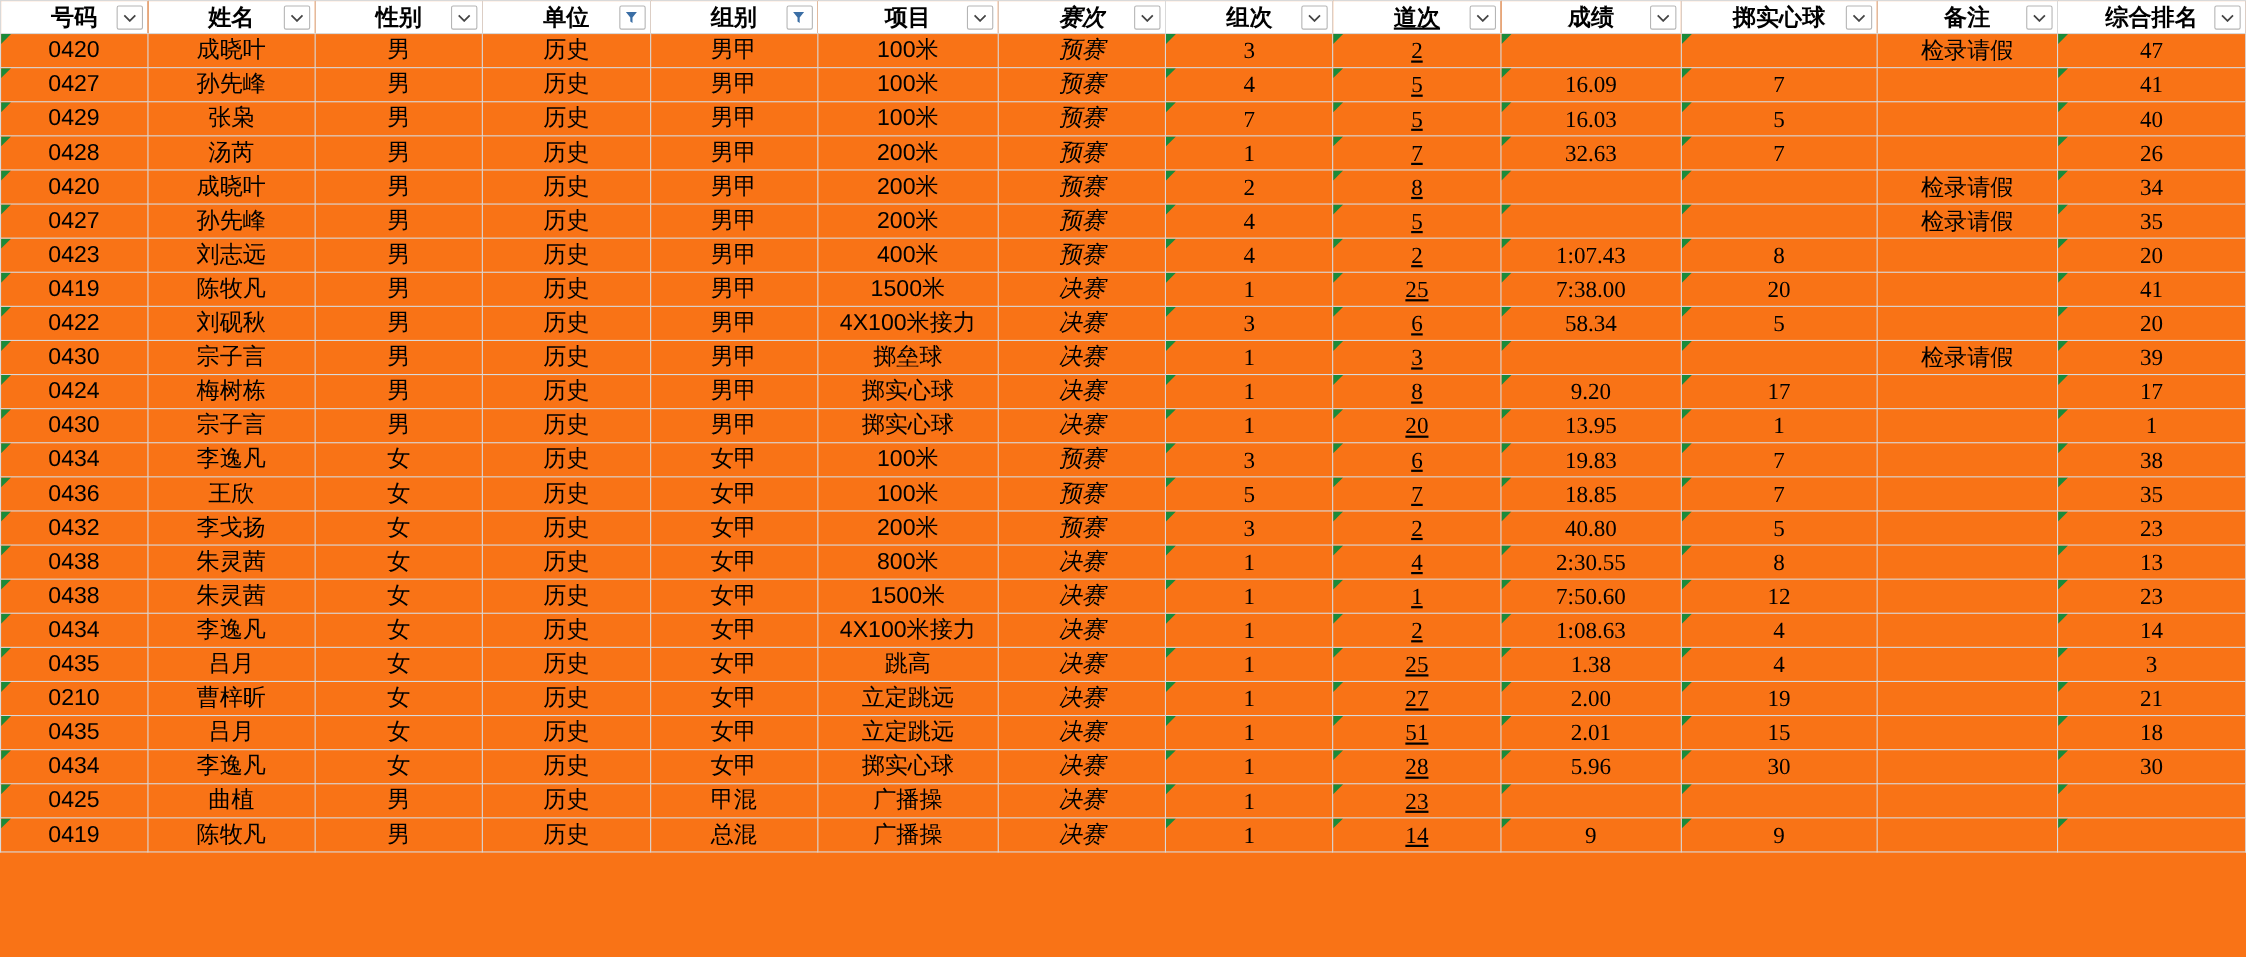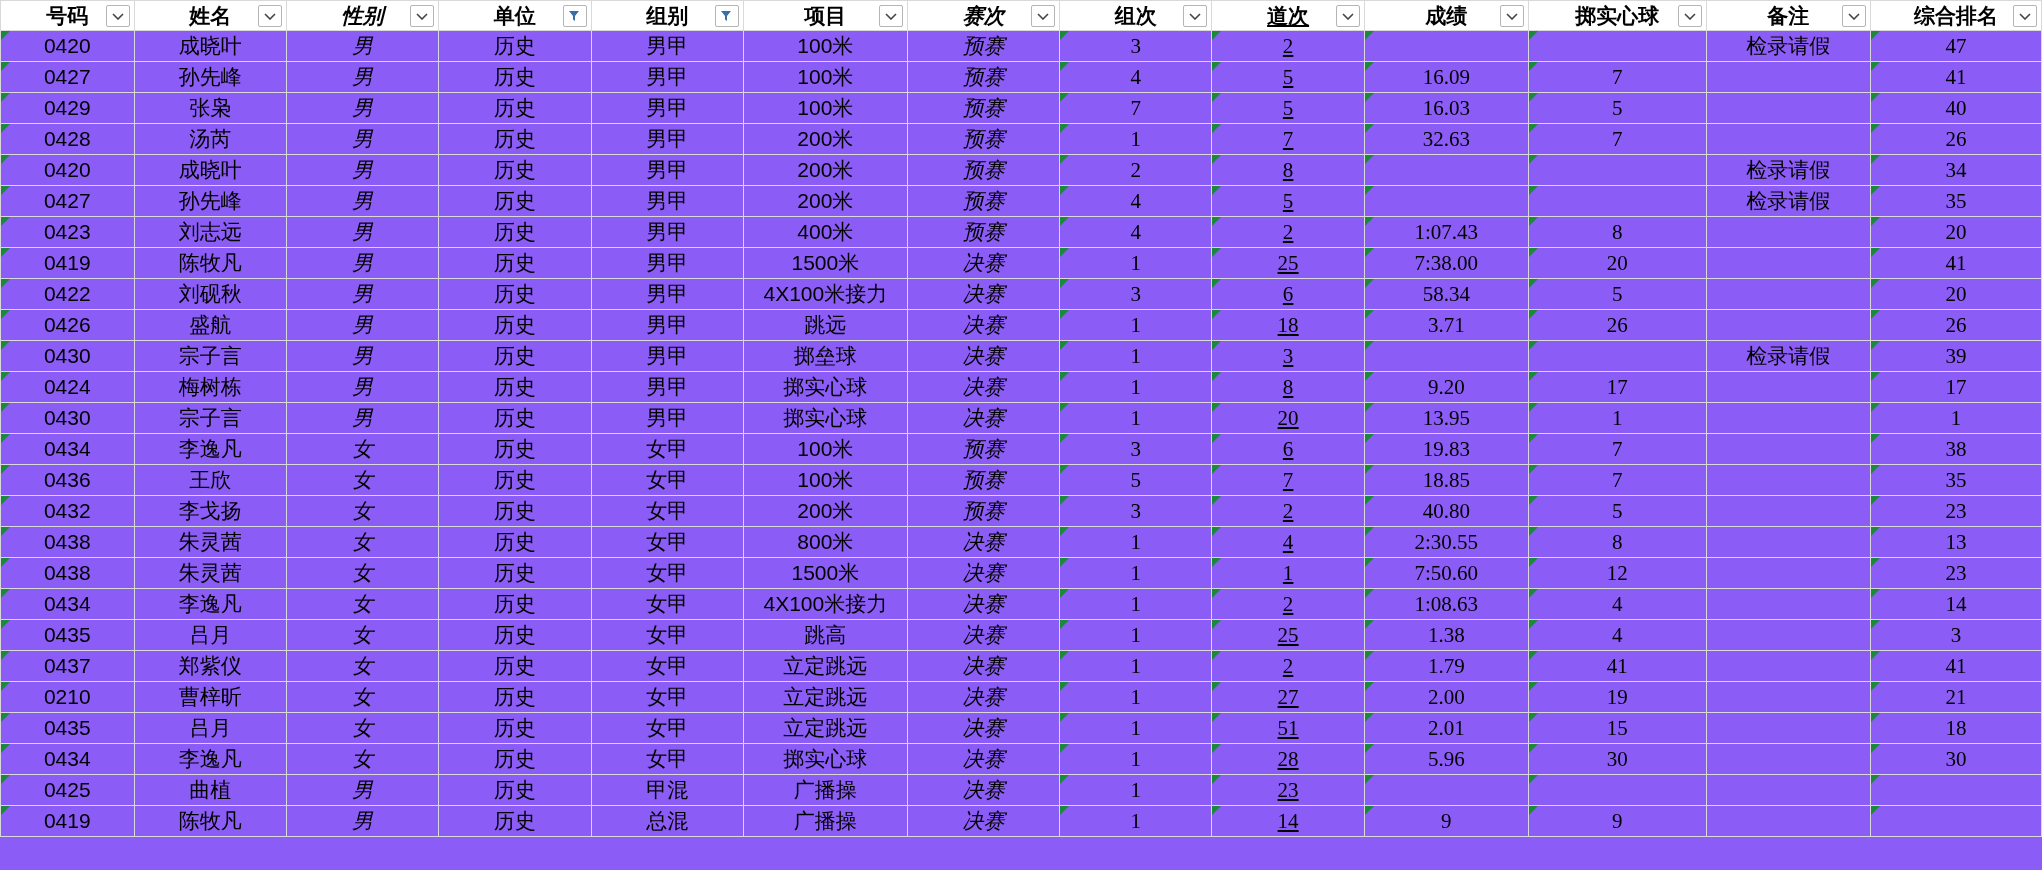--- a/index.html
+++ b/index.html
@@ -6,21 +6,21 @@
   html, body {
     margin: 0; padding: 0;
     background: #ffffff;
     font-family: "Liberation Sans", sans-serif;
   }
   #sheet {
     width: 2042px;
     height: 870px;
     overflow: hidden;
     position: relative;
-    background: #8b5cf6;
+    background: #f97316;
   }
   table.grid {
     border-collapse: collapse;
     table-layout: fixed;
     width: 2042px;
   }
   table.grid td, table.grid th {
     border: 1px solid #d9d9d9;
     padding: 0;
     margin: 0;
@@ -79,21 +79,21 @@
     left: 0;
     top: 0;
     width: 0;
     height: 0;
     border-left: 9px solid #1a8a3a;
     border-bottom: 9px solid transparent;
   }
   .num { font-family: "Liberation Serif", serif; font-size: 21px; }
   .col-0  { width: 114px; }
   .col-1  { width: 130px; }
-  .col-2  { width: 130px; font-style: italic; }
+  .col-2  { width: 130px; }
   .col-3  { width: 130px; }
   .col-4  { width: 130px; }
   .col-5  { width: 140px; }
   .col-6  { width: 130px; font-style: italic; }
   .col-7  { width: 130px; }
   .col-8  { width: 130px; text-decoration: underline; }
   .col-9  { width: 140px; }
   .col-10 { width: 152px; }
   .col-11 { width: 140px; }
   .col-12 { width: 146px; }
@@ -367,35 +367,20 @@
           <td class="col-5">4X100米接力</td>
           <td class="col-6">决赛</td>
           <td class="col-7 mark num">3</td>
           <td class="col-8 mark num">6</td>
           <td class="col-9 mark num">58.34</td>
           <td class="col-10 mark num">5</td>
           <td class="col-11 num"></td>
           <td class="col-12 mark num">20</td>
         </tr>
         <tr>
-          <td class="col-0 mark">0426</td>
-          <td class="col-1">盛航</td>
-          <td class="col-2">男</td>
-          <td class="col-3">历史</td>
-          <td class="col-4">男甲</td>
-          <td class="col-5">跳远</td>
-          <td class="col-6">决赛</td>
-          <td class="col-7 mark num">1</td>
-          <td class="col-8 mark num">18</td>
-          <td class="col-9 mark num">3.71</td>
-          <td class="col-10 mark num">26</td>
-          <td class="col-11 num"></td>
-          <td class="col-12 mark num">26</td>
-        </tr>
-        <tr>
           <td class="col-0 mark">0430</td>
           <td class="col-1">宗子言</td>
           <td class="col-2">男</td>
           <td class="col-3">历史</td>
           <td class="col-4">男甲</td>
           <td class="col-5">掷垒球</td>
           <td class="col-6">决赛</td>
           <td class="col-7 mark num">1</td>
           <td class="col-8 mark num">3</td>
           <td class="col-9 mark num"></td>
@@ -532,35 +517,20 @@
           <td class="col-5">跳高</td>
           <td class="col-6">决赛</td>
           <td class="col-7 mark num">1</td>
           <td class="col-8 mark num">25</td>
           <td class="col-9 mark num">1.38</td>
           <td class="col-10 mark num">4</td>
           <td class="col-11 num"></td>
           <td class="col-12 mark num">3</td>
         </tr>
         <tr>
-          <td class="col-0 mark">0437</td>
-          <td class="col-1">郑紫仪</td>
-          <td class="col-2">女</td>
-          <td class="col-3">历史</td>
-          <td class="col-4">女甲</td>
-          <td class="col-5">立定跳远</td>
-          <td class="col-6">决赛</td>
-          <td class="col-7 mark num">1</td>
-          <td class="col-8 mark num">2</td>
-          <td class="col-9 mark num">1.79</td>
-          <td class="col-10 mark num">41</td>
-          <td class="col-11 num"></td>
-          <td class="col-12 mark num">41</td>
-        </tr>
-        <tr>
           <td class="col-0 mark">0210</td>
           <td class="col-1">曹梓昕</td>
           <td class="col-2">女</td>
           <td class="col-3">历史</td>
           <td class="col-4">女甲</td>
           <td class="col-5">立定跳远</td>
           <td class="col-6">决赛</td>
           <td class="col-7 mark num">1</td>
           <td class="col-8 mark num">27</td>
           <td class="col-9 mark num">2.00</td>

